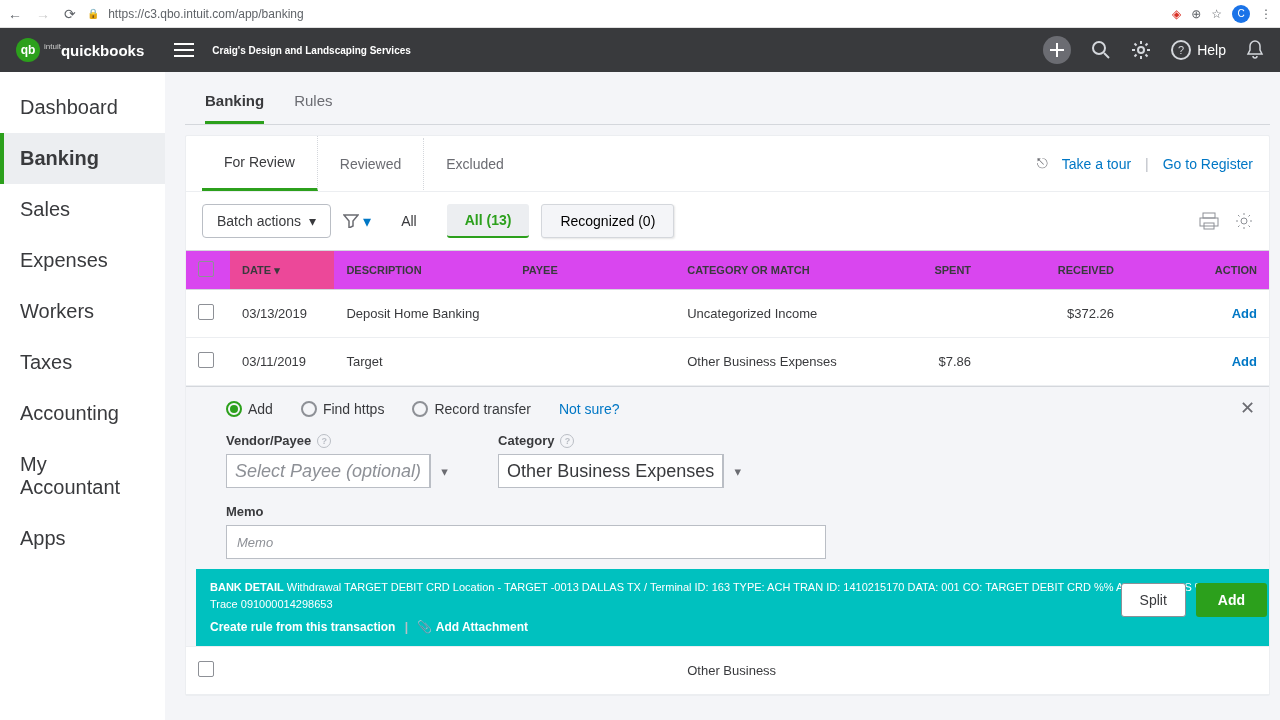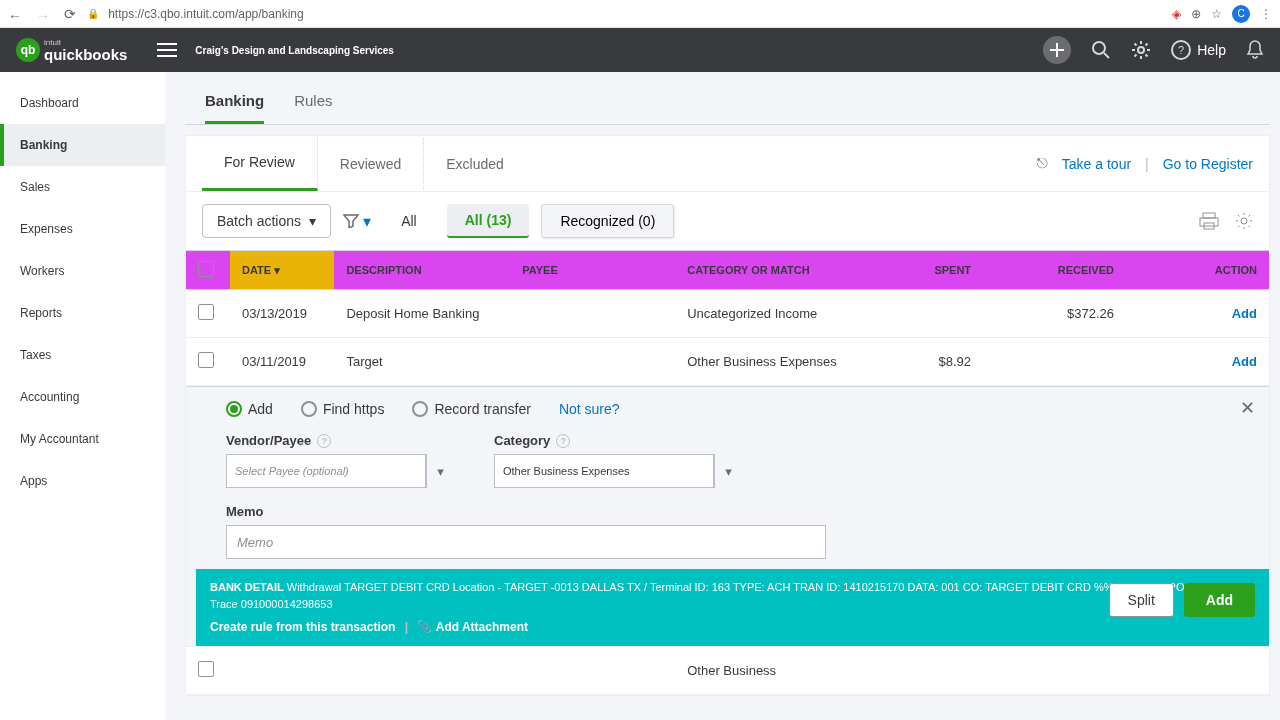--- a/index.html
+++ b/index.html
@@ -11,33 +11,33 @@
 .browser-nav span { cursor: pointer; font-size: 14px; }
 .url-area { display: flex; align-items: center; gap: 8px; flex: 1; }
 .url-area .lock { font-size: 10px; }
 .browser-right { display: flex; gap: 10px; align-items: center; }
 .avatar-dot { width: 18px; height: 18px; border-radius: 50%; background: #1a73e8; color: #fff; font-size: 10px; display: flex; align-items: center; justify-content: center; }
 
 
 .app-header { height: 44px; background: #393a3d; display: flex; align-items: center; padding: 0 16px; color: #fff; }
 .qb-logo { display:flex; align-items:center; gap:4px; }
 .qb-circle { width: 24px; height: 24px; border-radius: 50%; background: #2ca01c; display:flex; align-items:center; justify-content:center; font-weight:bold; color:#fff; font-size:12px; }
-.qb-text { display:flex; flex-direction:column; line-height:1;justify-content:flex-end; }
+.qb-text { display:flex; flex-direction:row; line-height:1;justify-content:flex-end; }
 .qb-text .intuit { font-size:8px; color:#ccc; }
 .qb-text .qb { font-size:15px; font-weight:600; }
 .hamburger { margin-left: 30px; cursor: pointer; }
 .company-name { margin-left: 18px; font-size: 10px; font-weight: 600; }
 .header-right { margin-left: auto; display: flex; align-items: center; gap: 20px; }
 .circle-btn { width: 28px; height: 28px; border-radius: 50%; background: #6b6c72; display:flex; align-items:center; justify-content:center; cursor:pointer; }
 .hdr-icon { cursor: pointer; font-size:18px; color:#d4d7dc; }
 .help-wrap { display:flex; align-items:center; gap:6px; }
 
 
 .sidebar { position: absolute; left: 0; top: 72px; width: 165px; background: #fff; height: calc(100% - 72px); padding-top: 10px; }
-.sidebar-item { padding: 14px 20px; font-size: 12px; color: #393a3d; cursor: pointer; }
+.sidebar-item { padding: 14px 20px; font-size: 20px; color: #393a3d; cursor: pointer; }
 .sidebar-item.active { background: #eceef1; font-weight: 700; border-left: 4px solid #2ca01c; padding-left: 16px; }
 
 
 .main { position: absolute; left: 185px; top: 72px; right: 10px; bottom: 0; }
 .sub-tabs { display: flex; gap: 30px; padding: 10px 20px 0 20px; border-bottom: 1px solid #d4d7dc; }
 .sub-tab { padding: 10px 0 12px 0; font-size: 15px; color: #6b6c72; cursor:pointer; border-bottom: 3px solid transparent; }
 .sub-tab.active { color: #393a3d; font-weight: 700; border-bottom-color: #2ca01c; }
 
 .panel { background: #fff; margin-top: 10px; border: 1px solid #eceef1; border-radius: 2px; }
 .review-tabs { display:flex; align-items:center; padding: 0 16px; border-bottom: 1px solid #eceef1; position:relative; }
@@ -52,47 +52,47 @@
 .funnel { color:#6b6c72; cursor:pointer; display:flex; align-items:center; gap:4px; }
 .pill { padding: 8px 18px; font-size:14px; border-radius:3px; cursor:pointer; }
 .pill.all-text { color:#393a3d; }
 .pill.active { background:#eceef1; color:#2ca01c; font-weight:600; border-bottom:2px solid #2ca01c; }
 .pill.recognized { background:#f4f5f8; border:1px solid #d4d7dc; box-shadow: 1px 1px 2px rgba(0,0,0,0.1); }
 .toolbar-right { margin-left:auto; display:flex; gap:16px; color:#6b6c72; }
 
 
 table { width:100%; border-collapse: collapse; }
 thead th { font-size:11px; font-weight:700; color:#393a3d; text-align:left; padding: 10px 12px; border-bottom:1px solid #d4d7dc; border-top:1px solid #d4d7dc; background:#d946ef; }
-thead th.date-col { background:#eab308; }
+thead th.date-col { background:#ec4899; }
 thead th.spent, thead th.received, thead th.action { text-align:right; }
 tbody td { font-size:13px; color:#393a3d; padding: 14px 12px; border-bottom:1px solid #eceef1; vertical-align: middle; }
 tbody td.spent, tbody td.received { text-align:right; }
 tbody td.action { text-align:right; color:#0077c5; font-weight:600; cursor:pointer; }
 .chk { width:16px; height:16px; border:1px solid #8d9096; border-radius:2px; display:inline-block; cursor:pointer; }
 
 
 .detail { position:relative; background:#f4f5f8; border-top:1px solid #d4d7dc; padding: 14px 40px 0 40px; }
 .close-x { position:absolute; top:10px; right:14px; color:#6b6c72; font-size:18px; cursor:pointer; }
 .radio-row { display:flex; gap: 28px; align-items:center; margin-bottom: 16px; font-size:14px; }
 .radio-opt { display:flex; align-items:center; gap:6px; cursor:pointer; }
 .radio { width:16px; height:16px; border:2px solid #8d9096; border-radius:50%; display:inline-flex; align-items:center; justify-content:center; }
 .radio.checked { border-color:#2ca01c; }
 .radio.checked::after { content:''; width:8px; height:8px; background:#2ca01c; border-radius:50%; }
 .not-sure { color:#0077c5; cursor:pointer; }
 .form-row { display:flex; gap: 40px; margin-bottom: 16px; }
 .form-field label { display:flex; font-size:13px; font-weight:600; margin-bottom:6px; align-items:center; gap:6px; }
 .help-q { width:14px; height:14px; border:1px solid #babec5; border-radius:50%; font-size:9px; color:#babec5; display:inline-flex; align-items:center; justify-content:center; }
-.select-box { border:1px solid #babec5; background:#fff; height:34px; min-width:200px; display:flex; align-items:center; padding:0 8px; font-size:11px; color:#393a3d; }
+.select-box { border:1px solid #babec5; background:#fff; height:34px; min-width:200px; display:flex; align-items:center; padding:0 8px; font-size:18px; color:#393a3d; }
 .select-box.placeholder { color:#8d9096; font-style:italic; }
 .select-arrow { border-left:1px solid #babec5; width:28px; height:34px; display:flex; align-items:center; justify-content:center; margin-left:auto; color:#6b6c72; cursor:pointer; }
 .memo-input { width: 600px; border:1px solid #babec5; background:#fff; height:34px; padding:0 10px; font-size:13px; color:#8d9096; font-style:italic; display:flex; align-items:center; }
 
 .bank-detail { background:#00c1bf; color:#fff; padding: 10px 14px 10px 14px; font-size:11px; margin: 10px -40px 0 -30px; position:relative; line-height:1.5; }
 .bank-detail .bd-label { font-weight:700; }
-.bank-actions { position:absolute; right:14px; top:14px; display:flex; gap:10px; }
+.bank-actions { position:absolute; right:2px; top:14px; display:flex; gap:10px; }
 .btn-split { background:#fff; color:#393a3d; border:1px solid #8d9096; padding:8px 18px; font-size:14px; cursor:pointer; border-radius:3px; }
 .btn-add { background:#2ca01c; color:#fff; border:none; padding:8px 22px; font-size:14px; cursor:pointer; border-radius:3px; font-weight:600; }
 .bank-links { font-size:12px; margin-top:6px; }
 .bank-links span { cursor:pointer;font-weight:bold; }
 .dim { color:#babec5; margin: 0 6px; }
 
 svg { display:block; }
 </style>
 </head>
 <body>
@@ -164,21 +164,20 @@
     </span>
   </div>
 </div>
 
 <div class="sidebar">
   <div class="sidebar-item">Dashboard</div>
   <div class="sidebar-item active">Banking</div>
   <div class="sidebar-item">Sales</div>
   <div class="sidebar-item">Expenses</div>
   <div class="sidebar-item">Workers</div>
-  <div class="sidebar-item">Reports</div>
   <div class="sidebar-item">Taxes</div>
   <div class="sidebar-item">Accounting</div>
   <div class="sidebar-item">My Accountant</div>
   <div class="sidebar-item">Apps</div>
 </div>
 
 <div class="main">
   <div class="sub-tabs">
     <div class="sub-tab active">Banking</div>
     <div class="sub-tab">Rules</div>
@@ -251,21 +250,21 @@
           <td class="spent"></td>
           <td class="received">$372.26</td>
           <td class="action">Add</td>
         </tr>
         <tr>
           <td><span class="chk"></span></td>
           <td>03/11/2019</td>
           <td>Target</td>
           <td></td>
           <td>Other Business Expenses</td>
-          <td class="spent">$8.92</td>
+          <td class="spent">$7.86</td>
           <td class="received"></td>
           <td class="action">Add</td>
         </tr>
         <tr>
           <td colspan="8" style="padding:0;">
             <div class="detail">
               <span class="close-x">✕</span>
               <div class="radio-row">
                 <div class="radio-opt">
                     <span class="radio checked"></span>

